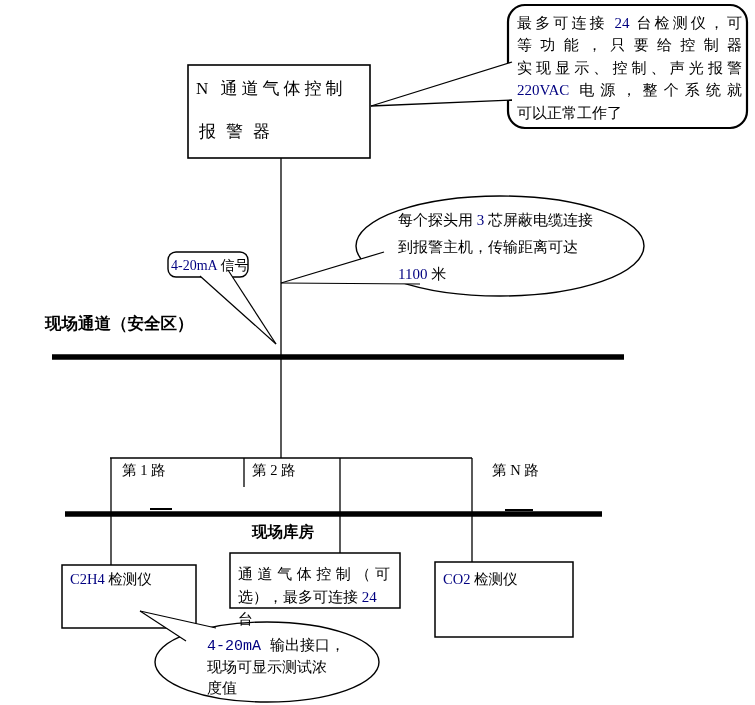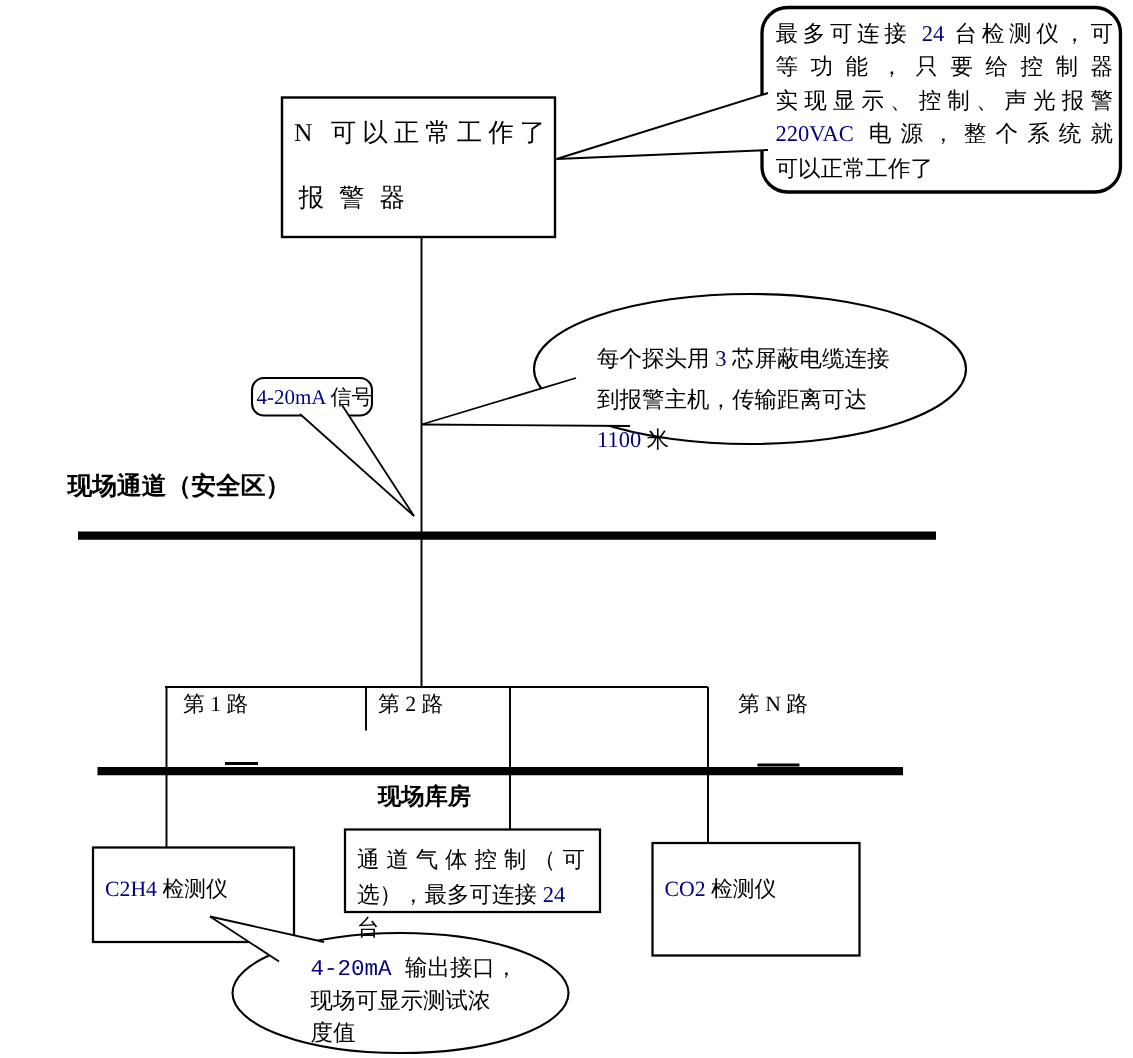--- a/index.html
+++ b/index.html
@@ -8,28 +8,28 @@
   .stage svg{position:absolute;left:0;top:0;}
   .t{position:absolute;white-space:nowrap;line-height:1.25;}
   .num{color:#000080;}
   
   .ctrl1{left:196px;top:78px;font-size:17px;letter-spacing:4px;}
   .ctrl2{left:199px;top:121px;font-size:17px;letter-spacing:10px;text-align:right;}
   
   .bubbleTxt{left:517px;top:12px;width:225px;font-size:15px;line-height:22.4px;white-space:normal;}
   .jline{text-align:justify;text-align-last:justify;text-justify:inter-character;}
   
-  .cableTxt{left:398px;top:207px;font-size:15px;line-height:27px;margin-top:20px;}
+  .cableTxt{left:398px;top:207px;font-size:15px;line-height:27px;}
   
   .sigTxt{left:171px;top:257px;font-size:14px;}
   .zone{left:45px;top:314px;font-size:16.5px;font-weight:bold;}
   .br{font-size:14.5px;top:461px;}
   .br1{left:122px;text-align:center;} .br2{left:252px;} .brn{left:492px;text-align:right;}
   .wh{left:252px;top:522px;font-size:15.5px;font-weight:bold;}
-  .boxlbl{font-size:14.5px;margin-top:14px;}
+  .boxlbl{font-size:14.5px;}
   .c2h4{left:70px;top:570px;}
   .co2{left:443px;top:570px;text-align:right;}
   .alarmTxt{left:238px;top:563px;width:152px;font-size:15px;line-height:22.5px;white-space:normal;}
   .outTxt{left:207px;top:636px;font-size:15px;line-height:21.5px;font-family:Liberation Mono, monospace;}
 </style>
 </head>
 <body>
 
 <div class="stage">
 
@@ -67,21 +67,21 @@
     <rect x="62" y="565" width="134" height="63" fill="#fff" stroke="#000" stroke-width="1.5"></rect>
     <rect x="230" y="553" width="170" height="55" fill="#fff" stroke="#000" stroke-width="1.5"></rect>
     <rect x="435" y="562" width="138" height="75" fill="#fff" stroke="#000" stroke-width="1.5"></rect>
 
     <ellipse cx="267" cy="662" rx="112" ry="40" fill="#fff" stroke="#000" stroke-width="1.4"></ellipse>
     <polygon points="140,611 216,628 186,641" fill="#fff"></polygon>
     <line x1="140" y1="611" x2="216" y2="628" stroke="#000" stroke-width="1.2"></line>
     <line x1="140" y1="611" x2="186" y2="641" stroke="#000" stroke-width="1.2"></line>
   </svg>
 
-  <div class="t ctrl1">N 可以正常工作了</div>
+  <div class="t ctrl1">N 通道气体控制</div>
   <div class="t ctrl2">报警器</div>
 
   <div class="t bubbleTxt">
     <div class="jline"><span>最多可连接 </span><span class="num">24</span><span> 台检测仪，可</span></div>
     <div class="jline">等功能，只要给控制器</div>
     <div class="jline">实现显示、控制、声光报警</div>
     <div class="jline"><span class="num">220VAC</span><span> 电源，整个系统就</span></div>
     <div>可以正常工作了</div>
   </div>
 

